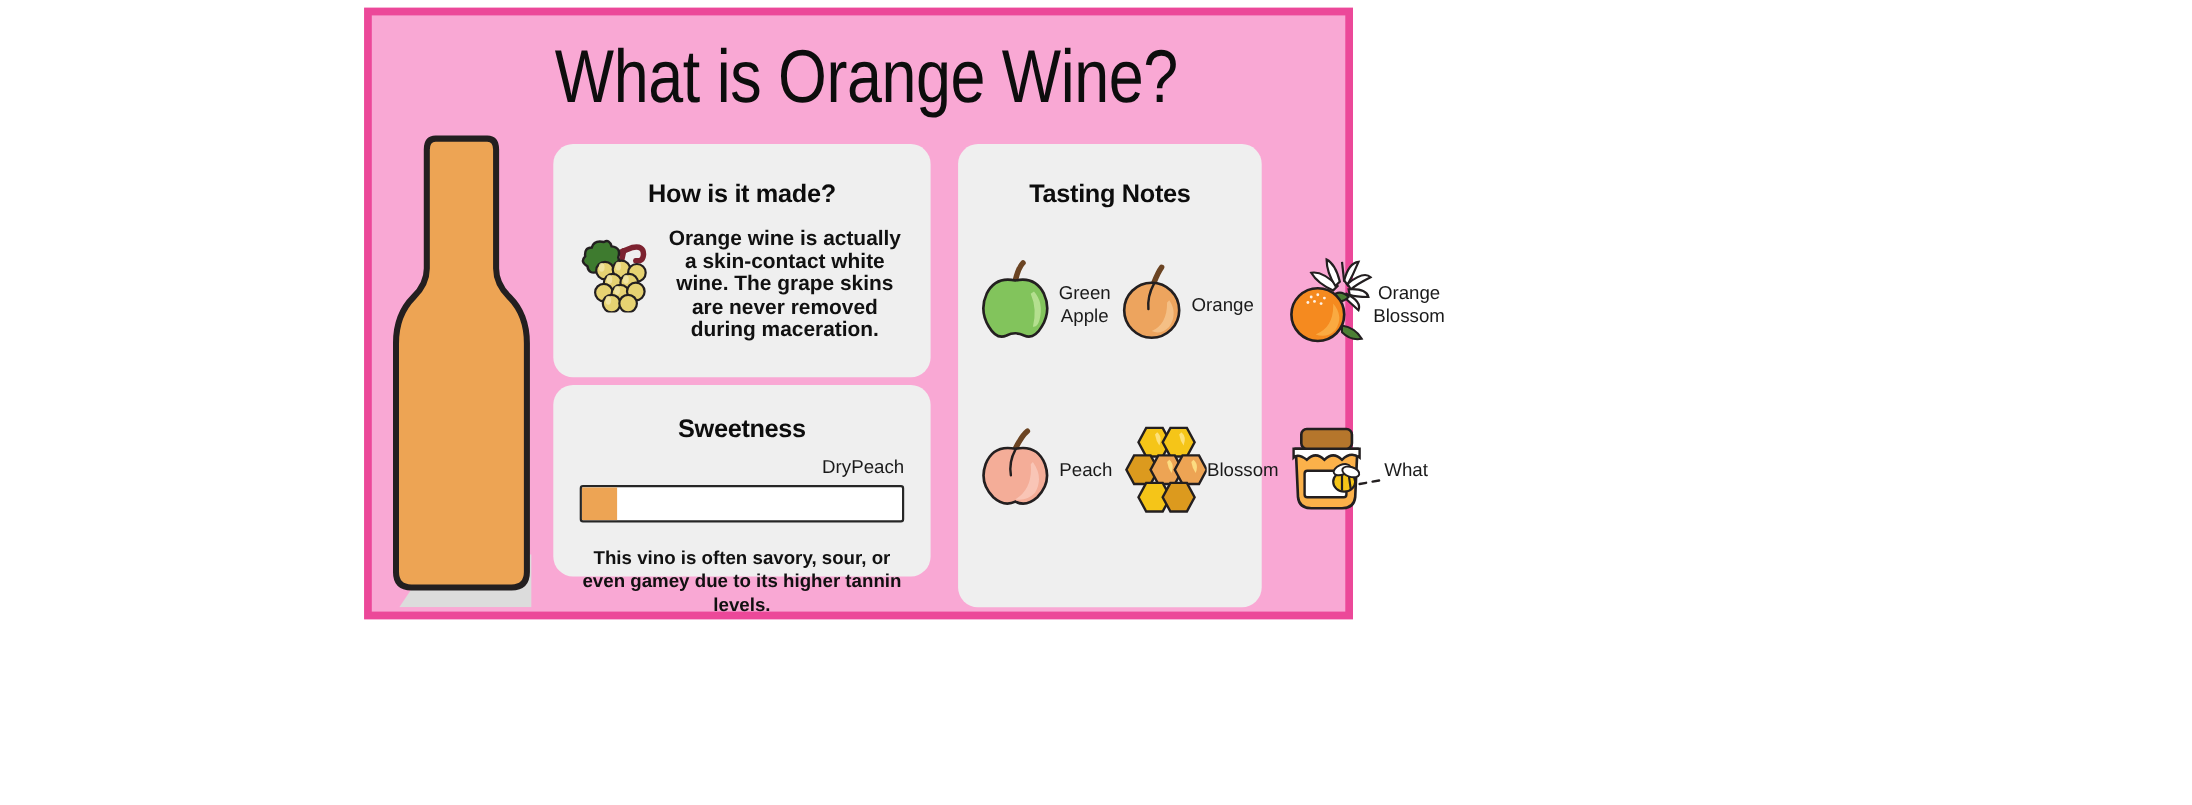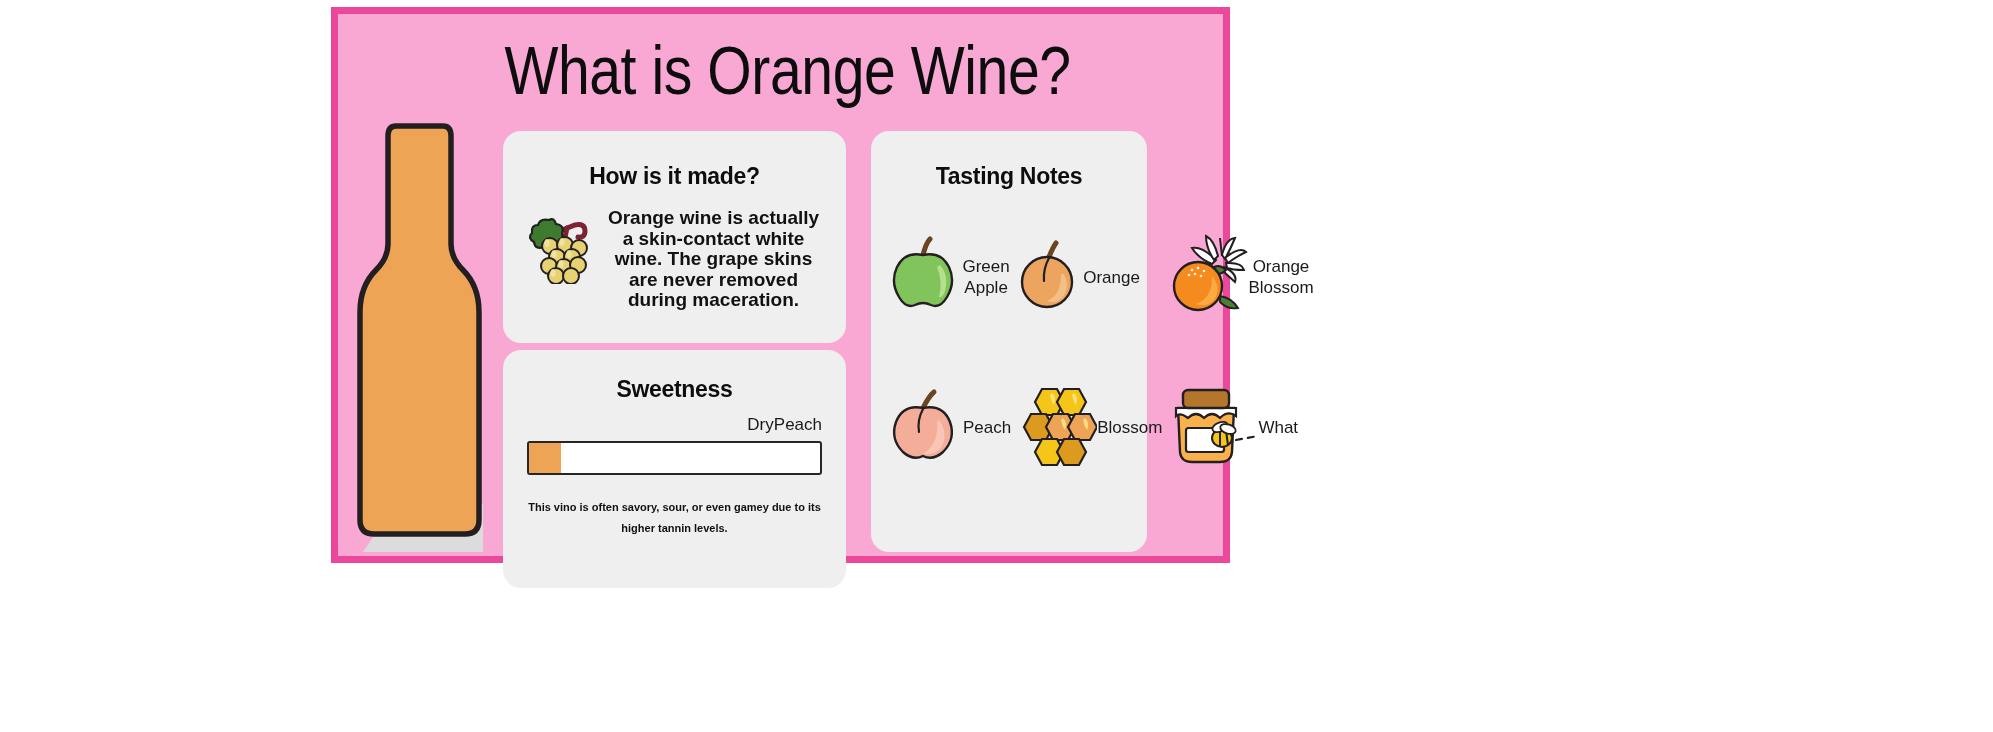--- a/index.html
+++ b/index.html
@@ -61,21 +61,21 @@
   .bottle-svg { display: block; }
 
   
   .card {
     position: absolute;
     background: #efefef;
     border-radius: 18px;
     box-sizing: border-box;
   }
   .card-made     { left: 165px; top: 117px; width: 343px; height: 212px; }
-  .card-sweet    { left: 165px; top: 336px; width: 343px; height: 238px; }
+  .card-sweet    { left: 165px; top: 336px; width: 343px; height: 174px; }
   .card-tasting  { left: 533px; top: 117px; width: 276px; height: 421px; }
 
   .card-heading {
     text-align: center;
     font-size: 23px;
     font-weight: bold;
     color: #0d0d0d;
     letter-spacing: -0.3px;
   }
   .card-made .card-heading    { margin-top: 32px; }
@@ -118,21 +118,21 @@
     box-sizing: border-box;
     overflow: hidden;
   }
   .meter-fill {
     height: 100%;
     background: #eda454;
   }
   .sweet-note {
     margin: 22px 18px 0 18px;
     text-align: center;
-    font-size: 11px;
+    font-size: 17px;
     line-height: 21px;
     font-weight: bold;
     color: #111111;
   }
 
   
   .notes-grid {
     display: grid;
     grid-template-columns: repeat(3, 1fr);
     grid-template-rows: 150px 150px;

